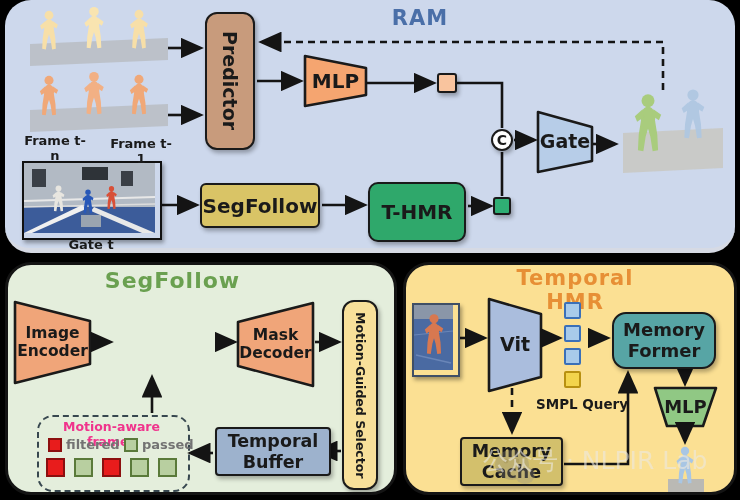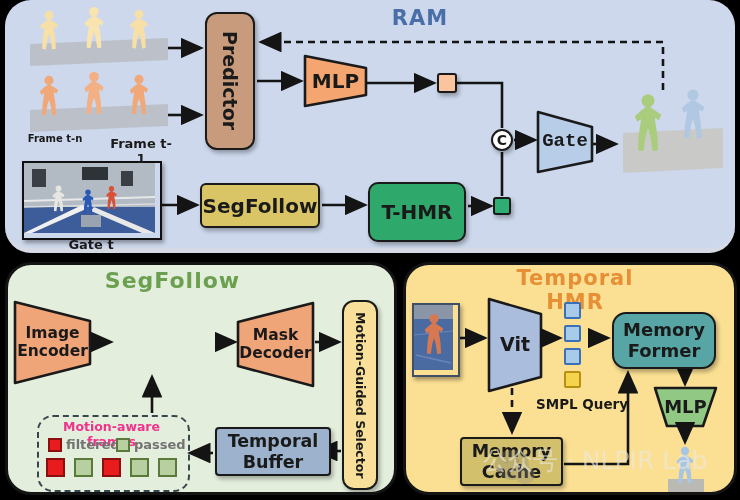--- a/index.html
+++ b/index.html
@@ -46,40 +46,40 @@
              border-radius:12px;font-size:12.5px;}
   #temporal-buffer{left:215px;top:427px;width:116px;height:49px;background:var(--buffer_bg);
              border-radius:4px;font-size:17.5px;line-height:1.15;}
   #legend-box{left:37px;top:415px;width:149px;height:73px;border:2.4px dashed #37474f;
               border-radius:16px;z-index:10;position:absolute;}
   #legend-title{position:absolute;left:40px;top:419px;width:143px;text-align:center;font-size:12.5px;
               font-weight:700;color:var(--legend_title);z-index:11;}
   .legend-row{position:absolute;z-index:11;display:flex;align-items:center;gap:4px;
               font-size:13px;font-weight:700;color:#737373;}
   #legend-filtered{left:48px;top:437px;}
-  #legend-passed{left:116px;top:437px;}
+  #legend-passed{left:124px;top:437px;}
   .key-sq{width:14px;height:14px;box-sizing:border-box;}
   .sq-red{background:var(--filtered_red);border:2px solid #8c0f0f;}
   .sq-green{background:var(--passed_green);border:2px solid #5a7a3a;}
   #legend-frame-row{position:absolute;left:46px;top:458px;display:flex;gap:9px;z-index:11;}
   .frame-sq{width:19px;height:19px;box-sizing:border-box;}
 
   #memory-former{left:612px;top:312px;width:104px;height:57px;background:var(--memory_former_bg);
              border-radius:14px;font-size:18px;line-height:1.15;}
   #memory-cache{left:460px;top:437px;width:103px;height:49px;background:var(--memory_cache_bg);
              border-radius:4px;font-size:17.5px;line-height:1.15;}
   #token-col{position:absolute;left:564px;top:302px;display:flex;flex-direction:column;gap:6px;z-index:10;}
   .tok{width:17px;height:17px;box-sizing:border-box;border-radius:2px;}
   .tok-blue{background:var(--token_blue);border:2.4px solid #3a70b8;}
   .tok-yellow{background:var(--token_yellow);border:2.4px solid #b89010;}
   #smpl-query{left:520px;top:396px;width:100px;font-size:13.5px;font-weight:700;color:#1a1a1a;
               position:absolute;z-index:11;text-align:center;margin-left:12px;}
 
   .scene{position:absolute;z-index:9;}
-  #frame-tn-label{left:24px;top:133px;width:62px;font-size:10px;}
+  #frame-tn-label{left:24px;top:133px;width:62px;font-size:13px;}
   #frame-t1-label{left:110px;top:136px;width:62px;font-size:13px;}
   #frame-t-label{left:60px;top:237px;width:62px;font-size:13px;}
   .frame-label{position:absolute;font-weight:700;color:#1a1a1a;text-align:center;z-index:11;}
   #boxing-img{left:22px;top:161px;width:136px;height:75px;border:2.5px solid #111;z-index:9;
               position:absolute;box-shadow:2px 3px 4px rgba(0,0,0,.35);}
   #person-img{left:412px;top:303px;width:44px;height:70px;border:2.5px solid #3f4f66;z-index:9;
               position:absolute;box-shadow:2px 3px 4px rgba(0,0,0,.35);}
 
   #watermark{position:absolute;left:483px;top:444px;width:260px;z-index:20;font-size:25px;
              color:rgba(235,232,222,.62);white-space:nowrap;pointer-events:none;}
@@ -189,21 +189,21 @@
   </div>
   <div class="frame-label" id="frame-t-label">Gate t</div>
 
   <div class="box vert" id="predictor">Predictor</div>
   <div class="lbl" style="left:305px;top:56px;width:61px;height:50px;font-size:20px;">MLP</div>
   <div class="box" id="segfollow-box">SegFollow</div>
   <div class="box" id="thmr-box">T-HMR</div>
   <div class="box" id="sq-orange"></div>
   <div class="box" id="sq-green"></div>
   <div class="box" id="concat">C</div>
-  <div class="lbl" style="left:538px;top:112px;width:54px;height:60px;font-size:19px;font-family:Liberation Mono, monospace;">Gate</div>
+  <div class="lbl" style="left:538px;top:112px;width:54px;height:60px;font-size:19px;">Gate</div>
 
   <svg class="scene" style="left:615px;top:85px" width="115" height="95" viewBox="0 0 115 95">
     <polygon points="8,48 108,43 108,83 8,88" fill="#c9c9c4" opacity=".92"></polygon>
     <use href="#person" x="14" y="8" width="38" height="62" style="color:#a9cc7d"></use>
     <use href="#person" x="62" y="2" width="32" height="56" style="color:#aec7e2" opacity=".9"></use>
   </svg>
 
   
   <div class="title" id="segfollow-title">SegFollow</div>
   <div class="lbl" style="left:15px;top:302px;width:75px;height:81px;font-size:15.5px;">Image Encoder</div>

